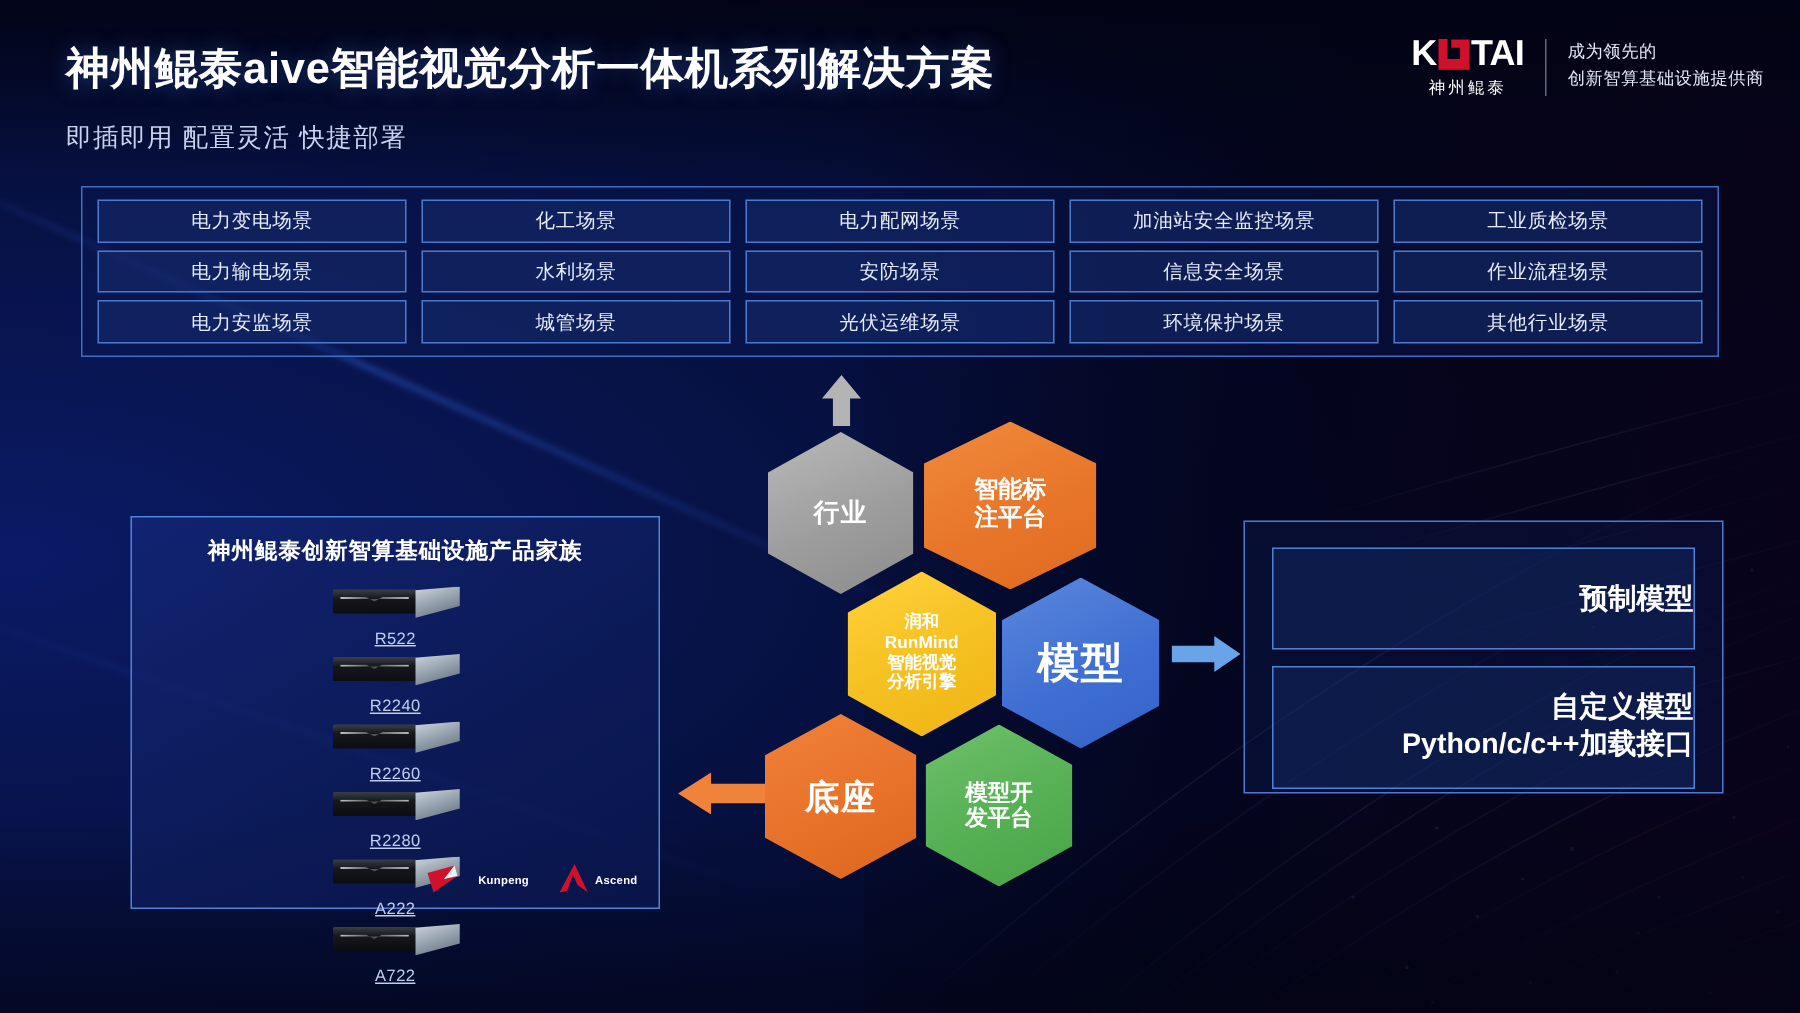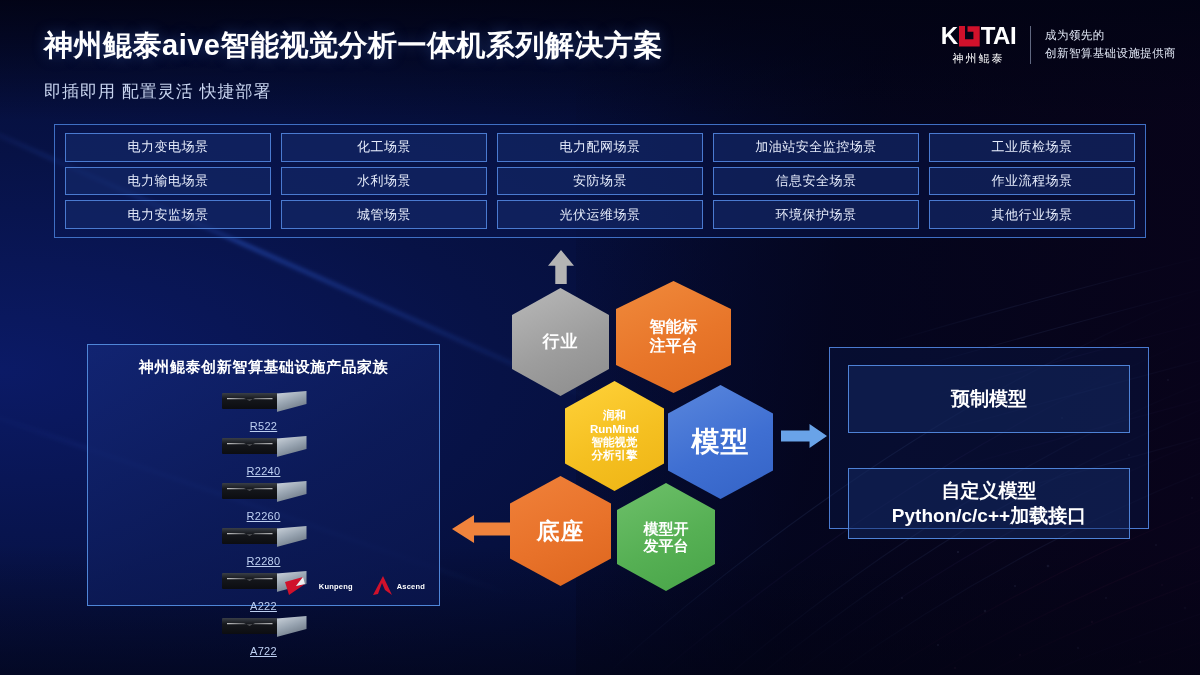--- a/index.html
+++ b/index.html
@@ -167,25 +167,25 @@
   }
 
   
   .model-panel {
     position:absolute; left:829px; top:347px; width:320px; height:182px;
     border:1.5px solid #4a7ad0; background:rgba(10,26,78,.38);
   }
   .model-box {
     position:absolute; left:18px; right:18px;
     border:1px solid #4e82d6; background:rgba(20,42,100,.5);
-    display:flex; flex-direction:column; align-items:center; justify-content:center;
+    display:flex; flex-direction:column; align-items:flex-end; justify-content:center;
     color:#ffffff; font-weight:bold; text-align:center;
   }
   .model-box-1 { top:17px; height:68px; font-size:19px; }
-  .model-box-2 { top:96px; height:71px; font-size:19px; line-height:1.3;margin-top:24px; }
+  .model-box-2 { top:96px; height:82px; font-size:19px; line-height:1.3; }
 </style>
 </head>
 <body>
 
 <div id="bg-root">
   <div class="bg-base"></div>
   <svg class="streaks" viewBox="0 0 1200 675" preserveAspectRatio="none">
     <defs>
       <linearGradient id="sb" x1="0" y1="0" x2="1" y2="0">
         <stop offset="0%" stop-color="#4f7bd8" stop-opacity="0"></stop>

